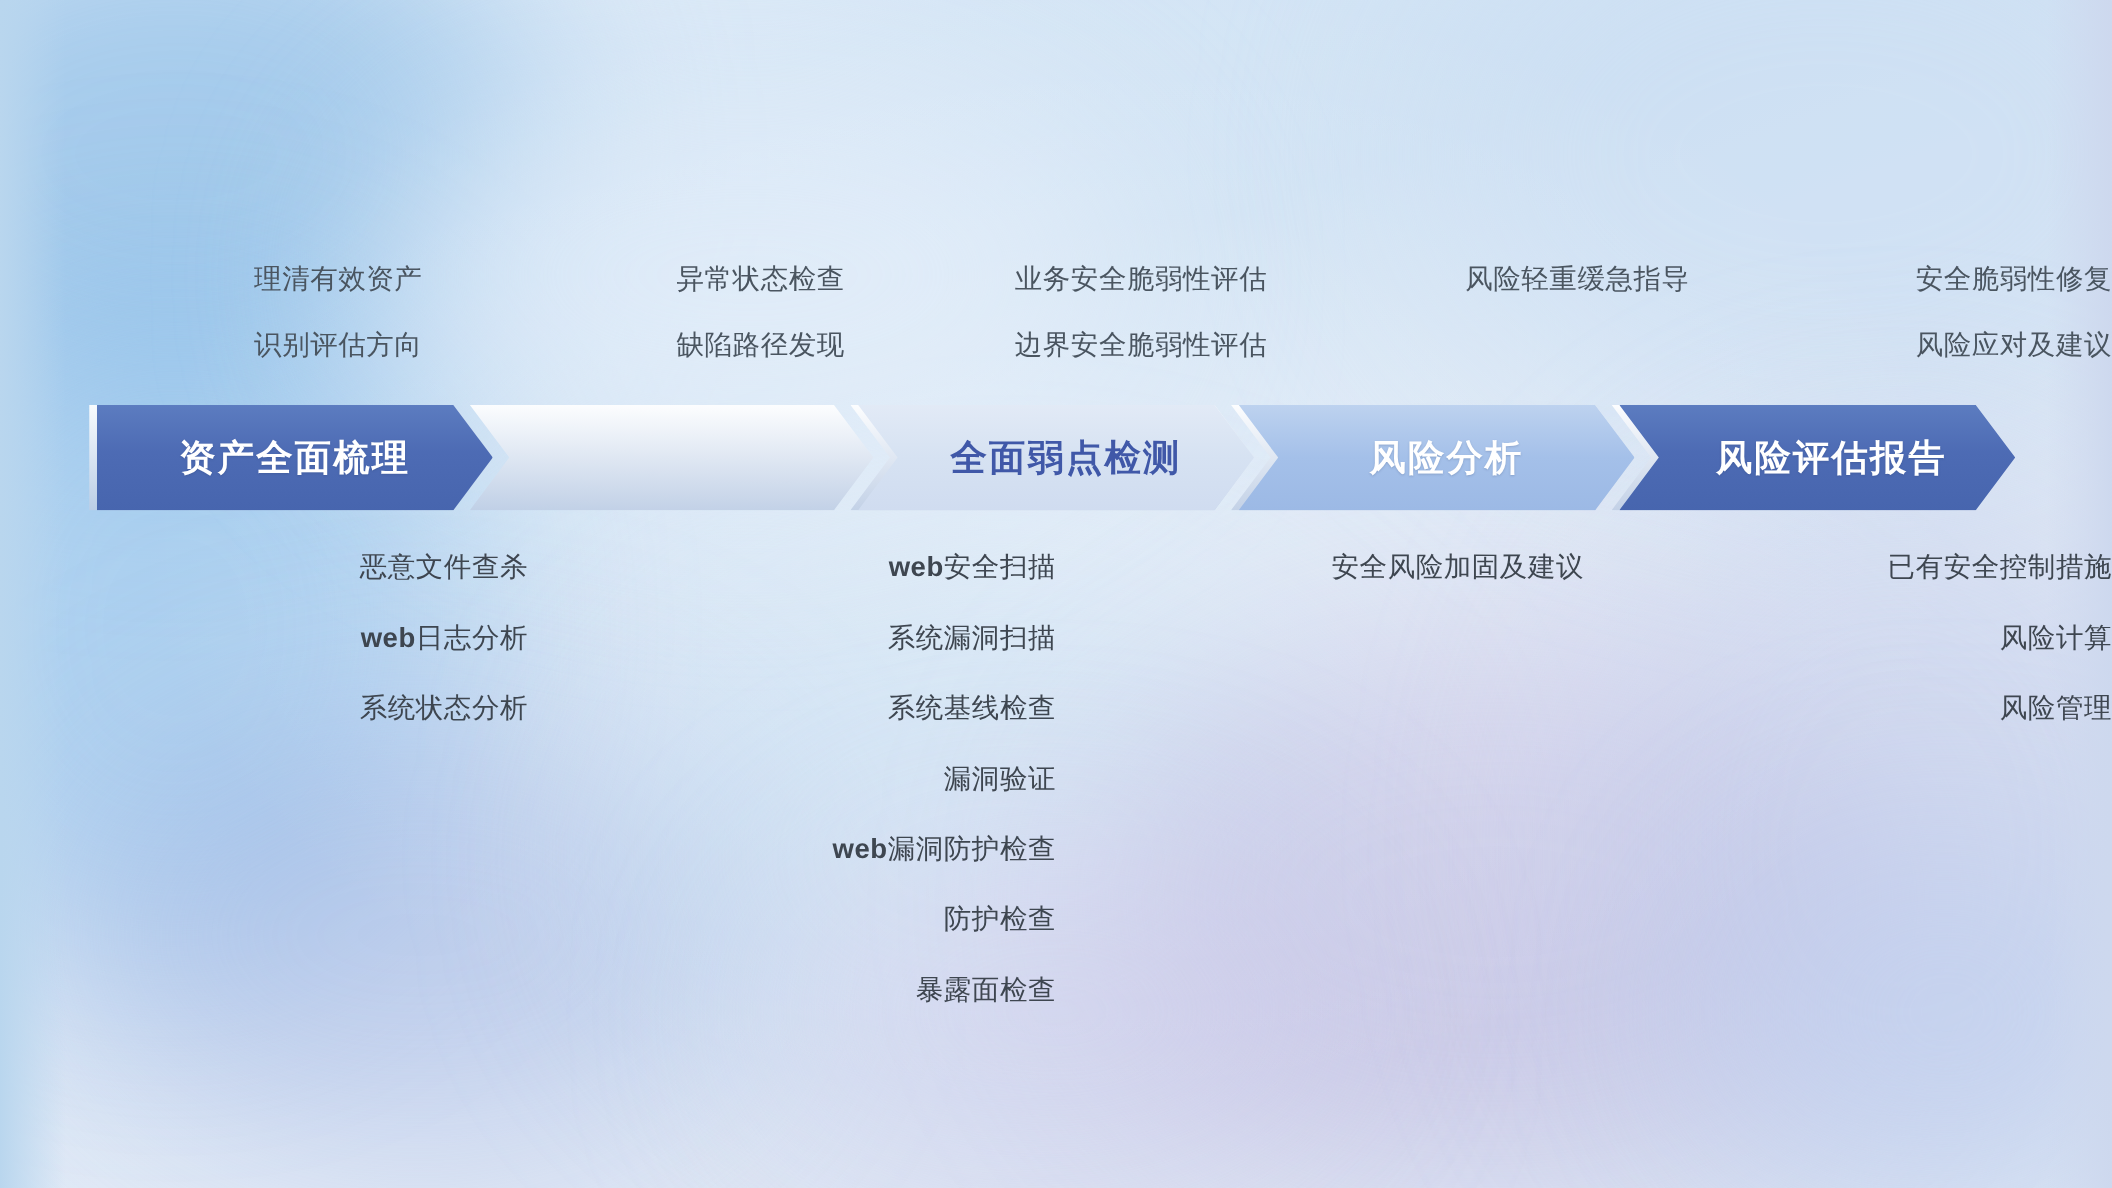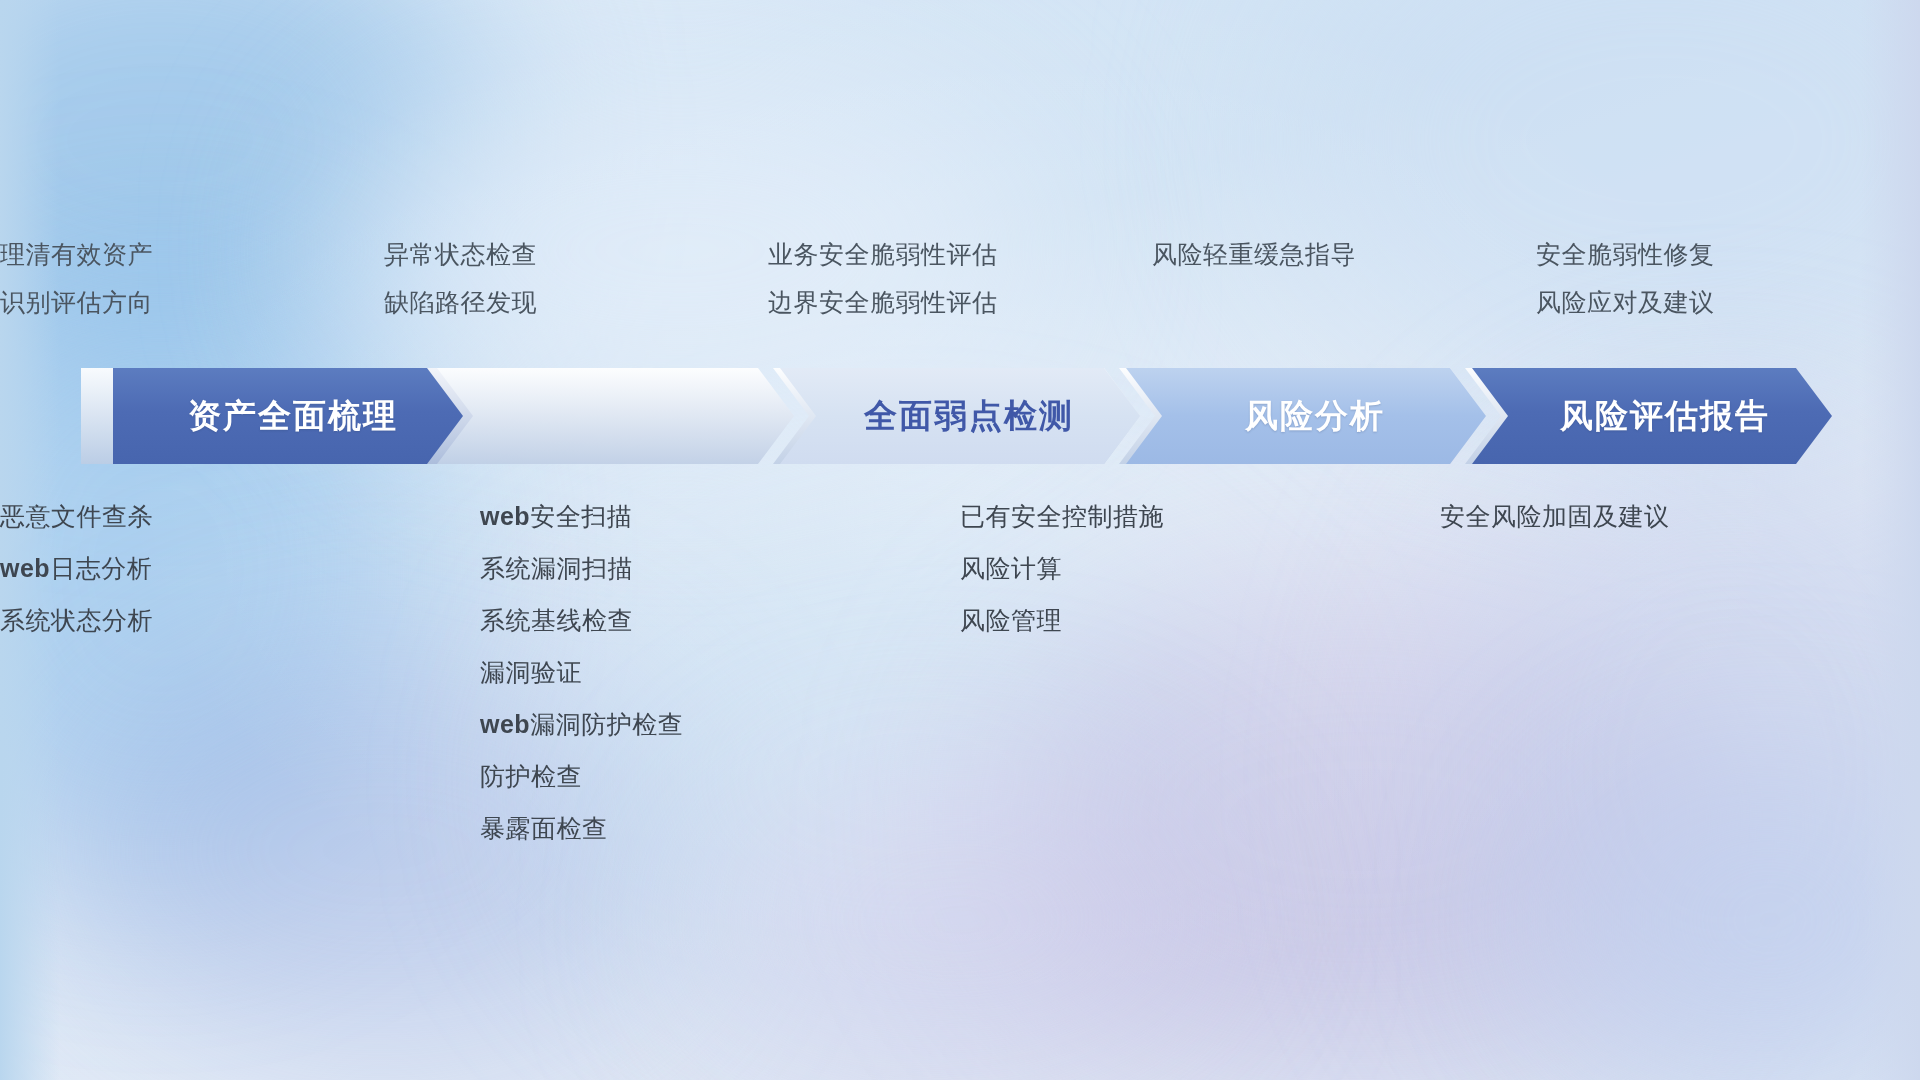--- a/index.html
+++ b/index.html
@@ -31,21 +31,21 @@
   .vig{position:absolute;inset:0;background:radial-gradient(ellipse at 50% 45%, rgba(255,255,255,0.28) 0%, rgba(255,255,255,0) 62%);}
   .frame-l{position:absolute;left:0;top:0;bottom:0;width:60px;background:linear-gradient(90deg,#b9d6ee 0%,rgba(185,214,238,0) 100%);}
   .frame-r{position:absolute;right:0;top:0;bottom:0;width:60px;background:linear-gradient(270deg,#cdd8ee 0%,rgba(205,216,238,0) 100%);}
 
   
   .stage{position:absolute;inset:0;}
 
   .row{position:absolute;left:0;right:0;}
 
   .cols{display:flex;width:1920px;}
-  .col{flex:1 1 0;display:flex;flex-direction:column;align-items:flex-start;}
+  .col{flex:1 1 0;display:flex;flex-direction:column;align-items:flex-end;gap:12px;}
 
   
   #top-row{top:230px;}
   .top-item{
     font-size:25px;color:#4a5560;letter-spacing:0.5px;
     line-height:48px;white-space:nowrap;
   }
 
   
   #chevron-band{top:368px;height:96px;left:88px;right:88px;}
@@ -120,21 +120,21 @@
         <div class="col">
           <div class="top-item">安全脆弱性修复</div>
           <div class="top-item">风险应对及建议</div>
         </div>
       </div>
   </div>
 
   <div class="row" id="chevron-band">
     <div class="chev-wrap" id="chev-wrap">
         <div class="chev" style="left: -7px; width: 367px; background: linear-gradient(rgba(255, 255, 255, 0.92), rgba(190, 205, 228, 0.85)); clip-path: polygon(0px 0px, calc(100% - 36px) 0px, 100% 50%, calc(100% - 36px) 100%, 0px 100%);"></div>
-        <div class="chev" style="left: 0px; width: 360px; background: linear-gradient(rgb(92, 124, 192) 0%, rgb(77, 107, 180) 45%, rgb(71, 101, 174) 100%); clip-path: polygon(0px 0px, calc(100% - 36px) 0px, 100% 50%, calc(100% - 36px) 100%, 0px 100%); margin-left: 25px;">
+        <div class="chev" style="left: 0px; width: 360px; background: linear-gradient(rgb(92, 124, 192) 0%, rgb(77, 107, 180) 45%, rgb(71, 101, 174) 100%); clip-path: polygon(0px 0px, calc(100% - 36px) 0px, 100% 50%, calc(100% - 36px) 100%, 0px 100%);">
           <div class="lab" style="color: rgb(255, 255, 255);">资产全面梳理</div>
         </div>
         <div class="chev" style="left: 339px; width: 367px; background: linear-gradient(rgba(255, 255, 255, 0.92), rgba(190, 205, 228, 0.85)); clip-path: polygon(0px 0px, calc(100% - 36px) 0px, 100% 50%, calc(100% - 36px) 100%, 0px 100%, 36px 50%);"></div>
         <div class="chev" style="left: 685px; width: 367px; background: linear-gradient(rgba(255, 255, 255, 0.92), rgba(190, 205, 228, 0.85)); clip-path: polygon(0px 0px, calc(100% - 36px) 0px, 100% 50%, calc(100% - 36px) 100%, 0px 100%, 36px 50%);"></div>
         <div class="chev" style="left: 692px; width: 360px; background: linear-gradient(rgb(226, 234, 246) 0%, rgb(214, 226, 242) 50%, rgb(208, 220, 240) 100%); clip-path: polygon(0px 0px, calc(100% - 36px) 0px, 100% 50%, calc(100% - 36px) 100%, 0px 100%, 36px 50%);">
           <div class="lab dark" style="color: rgb(64, 88, 168); margin-left: 18px; font-family: Liberation Serif, serif;">全面弱点检测</div>
         </div>
         <div class="chev" style="left: 1031px; width: 367px; background: linear-gradient(rgba(255, 255, 255, 0.92), rgba(190, 205, 228, 0.85)); clip-path: polygon(0px 0px, calc(100% - 36px) 0px, 100% 50%, calc(100% - 36px) 100%, 0px 100%, 36px 50%);"></div>
         <div class="chev" style="left: 1038px; width: 360px; background: linear-gradient(rgb(189, 210, 239) 0%, rgb(164, 192, 233) 50%, rgb(156, 185, 229) 100%); clip-path: polygon(0px 0px, calc(100% - 36px) 0px, 100% 50%, calc(100% - 36px) 100%, 0px 100%, 36px 50%);">
           <div class="lab" style="color: rgb(255, 255, 255); margin-left: 18px;">风险分析</div>
@@ -156,24 +156,24 @@
         <div class="col">
           <div class="bot-item mixed"><span>web</span><span class="cn">安全扫描</span></div>
           <div class="bot-item">系统漏洞扫描</div>
           <div class="bot-item">系统基线检查</div>
           <div class="bot-item">漏洞验证</div>
           <div class="bot-item mixed"><span>web</span><span class="cn">漏洞防护检查</span></div>
           <div class="bot-item">防护检查</div>
           <div class="bot-item">暴露面检查</div>
         </div>
         <div class="col">
+          <div class="bot-item">安全风险加固及建议</div>
+        </div>
+        <div class="col">
           <div class="bot-item">已有安全控制措施</div>
           <div class="bot-item">风险计算</div>
           <div class="bot-item">风险管理</div>
-        </div>
-        <div class="col">
-          <div class="bot-item">安全风险加固及建议</div>
         </div>
       </div>
   </div>
 
 
 </div>
 
 </body></html>

